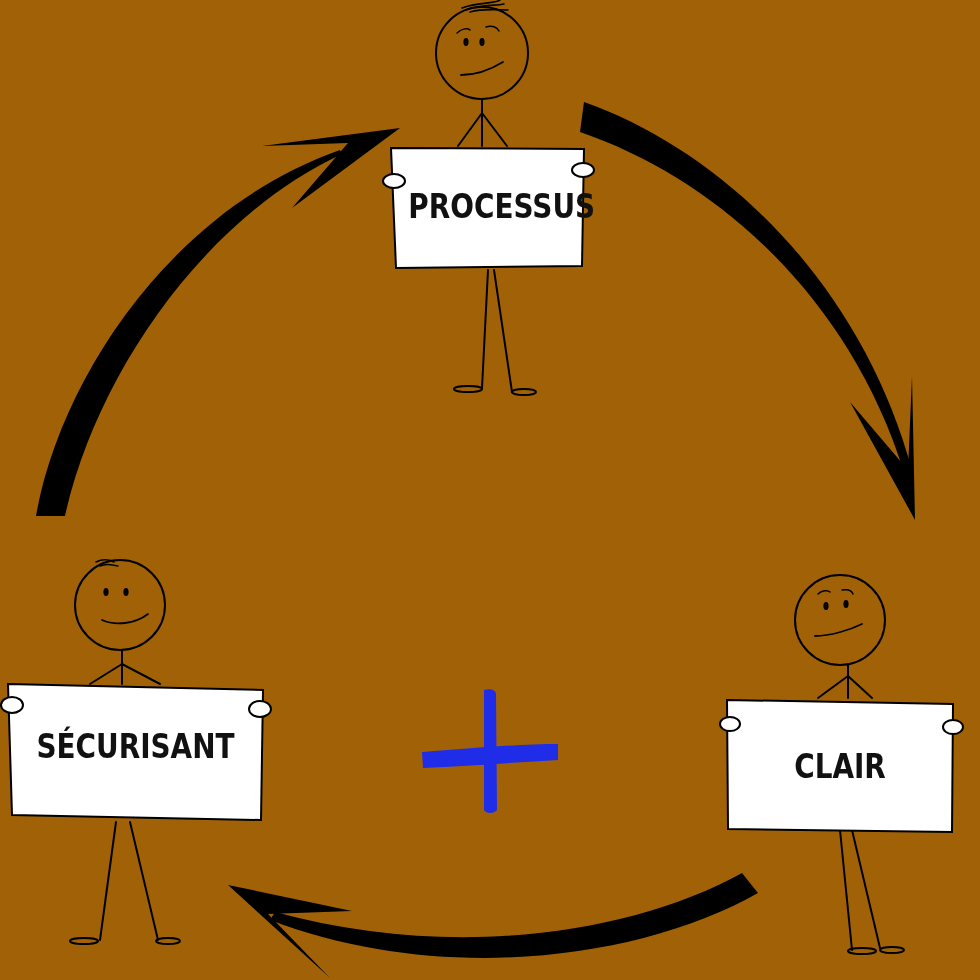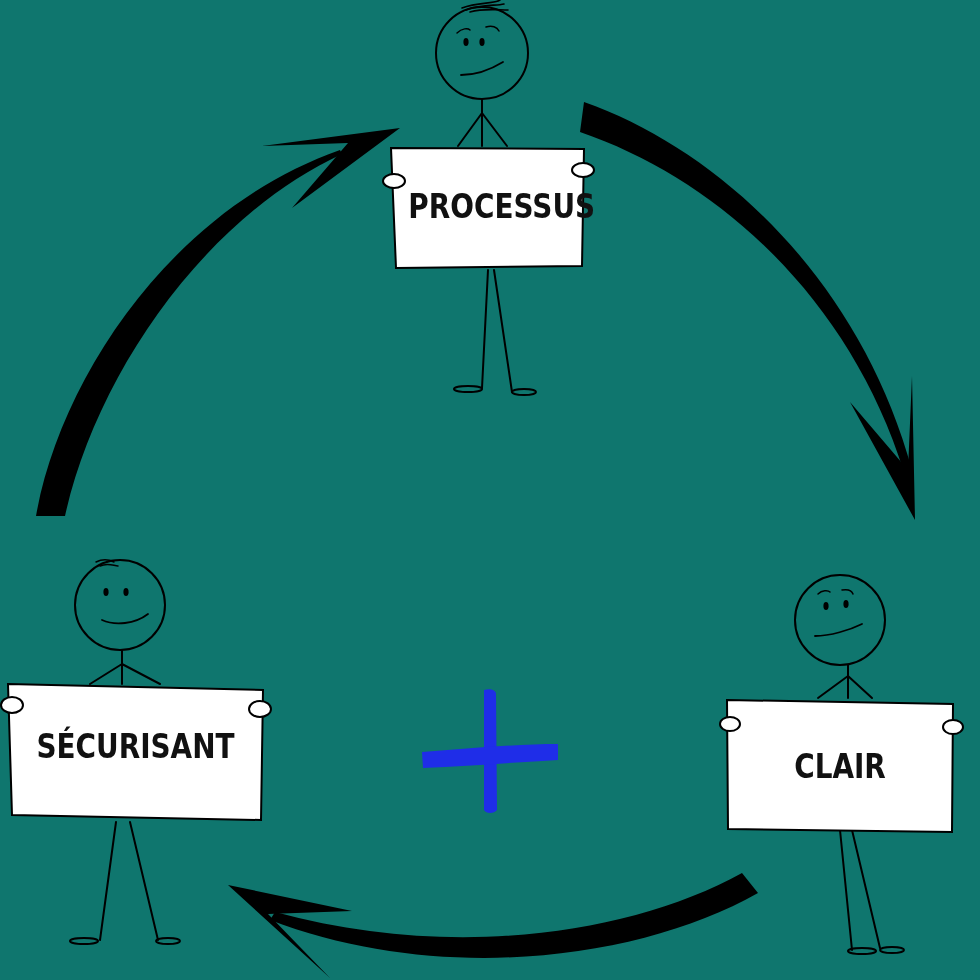--- a/index.html
+++ b/index.html
@@ -1,16 +1,16 @@
 <!DOCTYPE html>
 <html><head>
   <meta charset="utf-8">
   <style>
     html, body { margin: 0; padding: 0; background: #ffffff; }
-    .canvas { position: relative; width: 980px; height: 980px; background: #0f766e; overflow: hidden; }
+    .canvas { position: relative; width: 980px; height: 980px; background: #a16207; overflow: hidden; }
     svg.art { position: absolute; left: 0; top: 0; width: 980px; height: 980px; }
     .sign-label {
       position: absolute;
       font-family: "DejaVu Sans", sans-serif;
       font-weight: bold;
       color: #111111;
       text-align: center;
       letter-spacing: 0px;
       transform: scaleX(0.82);
       transform-origin: center center;

